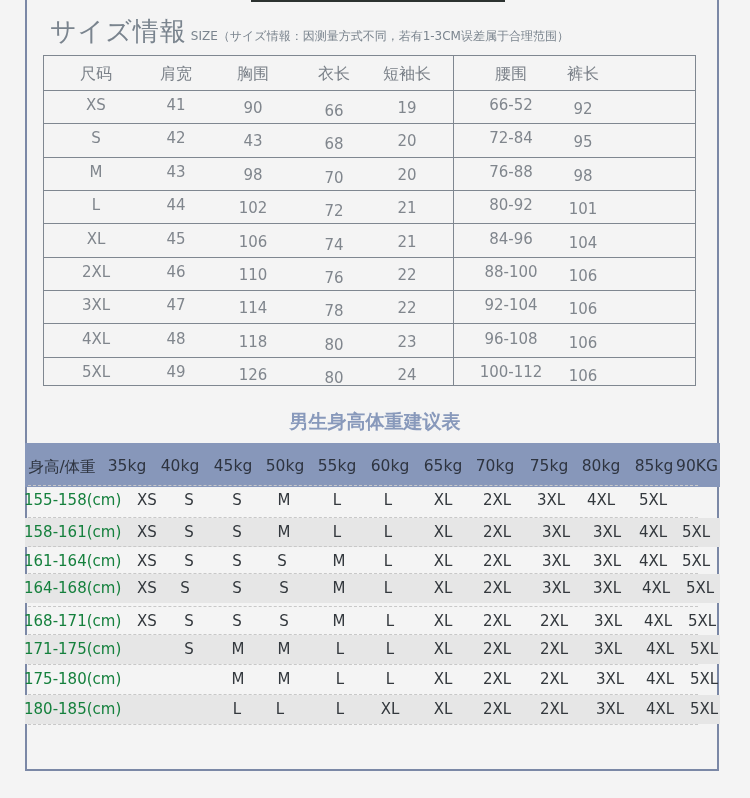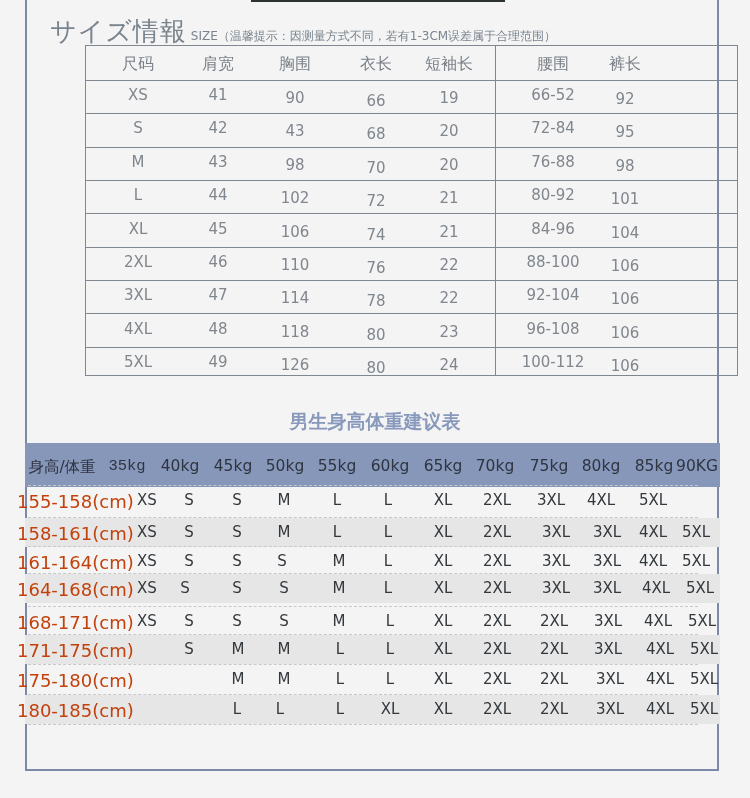--- a/index.html
+++ b/index.html
@@ -3,41 +3,41 @@
 <meta charset="utf-8">
 <style>
   html, body { margin:0; padding:0; }
   body { width:750px; height:798px; background:#f4f4f4; position:relative; overflow:hidden;
          font-family:"DejaVu Sans", "Liberation Sans", sans-serif; color:#7d848c; }
   .topbar { position:absolute; left:251px; top:0; width:254px; height:2px; background:#2c3230; }
   .frame { position:absolute; left:25px; top:-2px; width:694px; height:773px;
            border-left:2px solid #7b88a6; border-right:2px solid #7b88a6; border-bottom:2px solid #7b88a6; box-sizing:border-box; }
   .title { position:absolute; left:50px; top:14px; font-size:26px; color:#7a848e; letter-spacing:1px; white-space:nowrap; }
   .title .sub { font-size:12px; letter-spacing:0; margin-left:4px; }
-  .t1 { position:absolute; left:43px; top:45px; width:653px; height:331px; border:1px solid #7f8790; box-sizing:border-box;margin-left:42px; }
+  .t1 { position:absolute; left:43px; top:55px; width:653px; height:331px; border:1px solid #7f8790; box-sizing:border-box; }
   .t1 .hline { position:absolute; left:0; right:0; height:1px; background:#7f8790; }
   .t1 .vline { position:absolute; top:0; bottom:0; width:1px; background:#7f8790; left:409px; }
   .cell { position:absolute; transform:translateX(-50%); white-space:nowrap; font-size:15px; color:#80868d; }
   .hdr { font-size:16px; color:#7a8088; }
   .t2title { position:absolute; left:0; width:750px; top:409px; text-align:center; font-size:19px; font-weight:bold; color:#8899bb; }
   .band { position:absolute; left:25px; top:443px; width:695px; height:44px; background:#8797ba; }
   .band .cell { color:#2e3440; font-size:15.5px; top:14px; }
   .row2 { position:absolute; left:25px; width:695px; height:29px; }
   .row2.alt { background:#e6e6e6; }
   .dash { position:absolute; left:28px; width:670px; height:0; border-top:1px dashed #c8c8c8; }
   .r2c { position:absolute; transform:translateX(-50%); white-space:nowrap; font-size:15px; color:#33383d; }
-  .r2h { position:absolute; left:17px; white-space:nowrap; font-size:18px; color:#c2410c; }
+  .r2h { position:absolute; left:24px; white-space:nowrap; font-size:15px; color:#15803d; }
 </style>
 </head>
 <body>
 
 <div class="topbar"></div>
 <div class="frame"></div>
 
-<div class="title"><span>サイズ情報</span><span class="sub">SIZE（温馨提示：因测量方式不同，若有1-3CM误差属于合理范围）</span></div>
+<div class="title"><span>サイズ情報</span><span class="sub">SIZE（サイズ情報：因测量方式不同，若有1-3CM误差属于合理范围）</span></div>
 
 <div class="t1" id="t1">
     <div class="hline" style="top: 34px;"></div>
     <div class="hline" style="top: 67px;"></div>
     <div class="hline" style="top: 101px;"></div>
     <div class="hline" style="top: 134px;"></div>
     <div class="hline" style="top: 167px;"></div>
     <div class="hline" style="top: 201px;"></div>
     <div class="hline" style="top: 234px;"></div>
     <div class="hline" style="top: 267px;"></div>
@@ -112,21 +112,21 @@
     <div class="cell" style="left: 290px; top: 313.2px;">80</div>
     <div class="cell" style="left: 363px; top: 310.2px;">24</div>
     <div class="cell" style="left: 467px; top: 307.2px;">100-112</div>
     <div class="cell" style="left: 539px; top: 311.2px;">106</div>
   </div>
 
 <div class="t2title">男生身高体重建议表</div>
 
 <div class="band" id="band">
     <div class="cell" style="left: 37px;">身高/体重</div>
-    <div class="cell" style="left: 102px; font-family: Liberation Mono, monospace;">35kg</div>
+    <div class="cell" style="left: 102px;">35kg</div>
     <div class="cell" style="left: 155px;">40kg</div>
     <div class="cell" style="left: 208px;">45kg</div>
     <div class="cell" style="left: 260px;">50kg</div>
     <div class="cell" style="left: 312px;">55kg</div>
     <div class="cell" style="left: 365px;">60kg</div>
     <div class="cell" style="left: 418px;">65kg</div>
     <div class="cell" style="left: 470px;">70kg</div>
     <div class="cell" style="left: 524px;">75kg</div>
     <div class="cell" style="left: 576px;">80kg</div>
     <div class="cell" style="left: 629px;">85kg</div>

